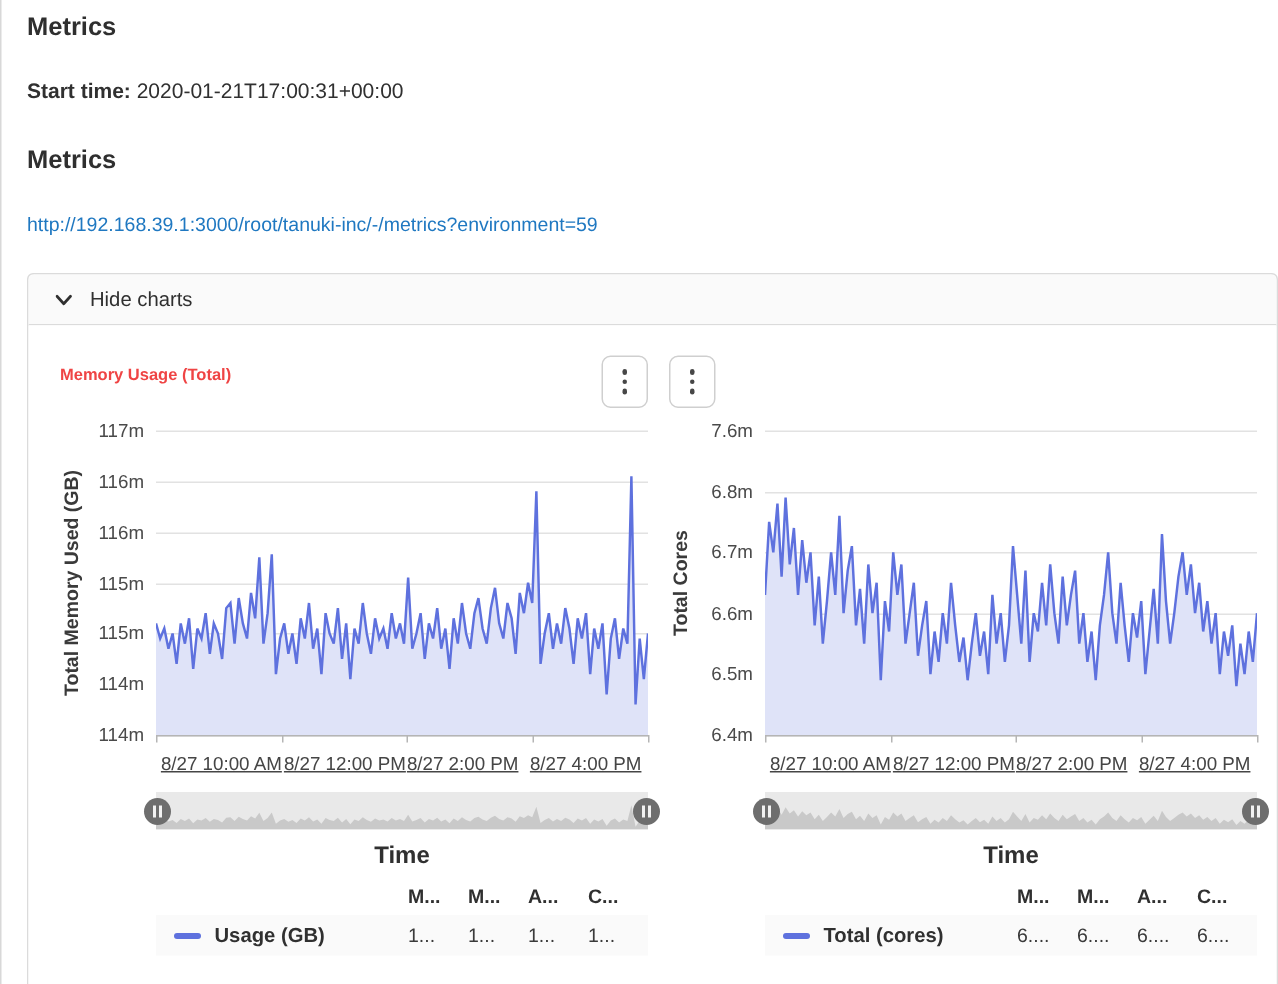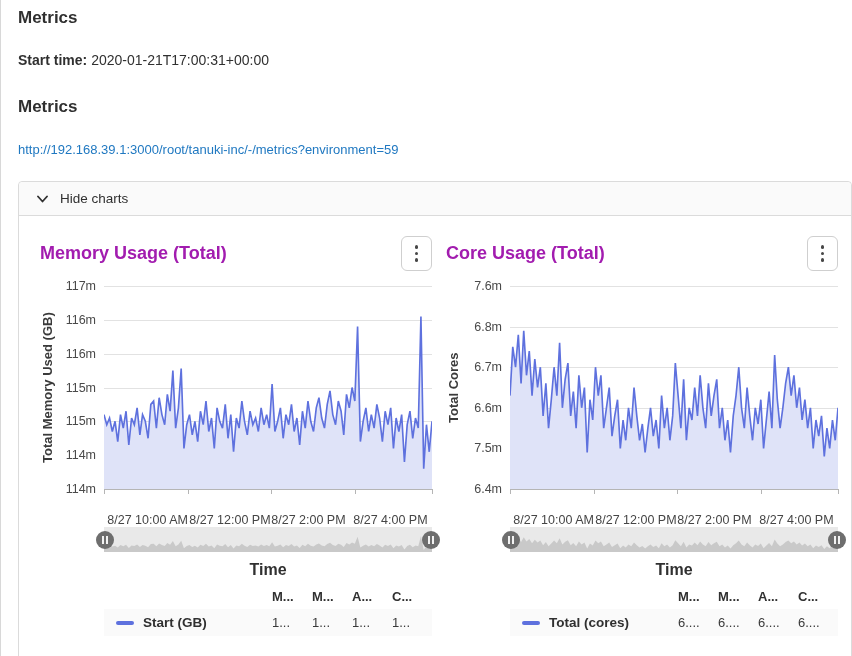--- a/index.html
+++ b/index.html
@@ -26,21 +26,21 @@
     background: #fafafa; border-bottom: 1px solid #dbdbdb;
     border-radius: 4px 4px 0 0; padding: 9px 18px;
     font-size: 13.5px; cursor: pointer;
   }
   .chev { width: 11px; height: 8px; display: inline-block; }
   .panel-body { background: #fff; padding: 20px 16px 44px 21px; display: flex; gap: 14px; }
 
   
   .chart-card { width: 392px; flex: none; }
   .chart-head { display: flex; justify-content: space-between; align-items: flex-start; height: 46px; }
-  .chart-title { font-size: 18px; font-weight: 700; color: #a21caf; padding-top: 7px; }
+  .chart-title { font-size: 11px; font-weight: 700; color: #ef4444; padding-top: 7px; }
   .kebab-btn {
     width: 31px; height: 35px; background: #fff; border: 1px solid #cfcfcf;
     border-radius: 6px; cursor: pointer; display: flex; flex-direction: column;
     align-items: center; justify-content: center; gap: 3px;
   }
   .kebab-btn i { width: 3.5px; height: 3.5px; border-radius: 50%; background: #474747; }
 
   .chart-body { display: grid; grid-template-columns: 18px 46px 1fr; }
   .y-axis-label {
     grid-row: 1; grid-column: 1;
@@ -54,21 +54,21 @@
     font-size: 12.5px; color: #4a4a4a; white-space: nowrap;
   }
   .plot { position: relative; grid-row: 1; grid-column: 3; height: 207px; margin-top: 4px; }
   .gridline { position: absolute; left: 0; right: 0; height: 1px; background: #e2e2e2; }
   .plot svg.main { position: absolute; left: 0; top: 0; width: 100%; height: 203px; }
   .axis-line { position: absolute; left: 0; right: 0; top: 203px; height: 1px; background: #b5b5b5; }
   .xtickmark { position: absolute; top: 203px; width: 1px; height: 5px; background: #b5b5b5; }
 
   .xlabels { position: relative; grid-column: 3; height: 19px; margin-top: 2px;
              font-size: 12.5px; color: #454545; white-space: nowrap; }
-  .xlabel { position: absolute; top: 18px; }
+  .xlabel { position: absolute; top: 6px; text-decoration: underline; }
 
   .brush { position: relative; grid-column: 3; height: 25px; margin-top: 13px; background: #e9e9e9; }
   .brush svg { position: absolute; inset: 0; width: 100%; height: 100%; }
   .brush-handle {
     position: absolute; top: 50%; width: 18px; height: 18px; margin-top: -9px;
     border-radius: 50%; background: #6e6e6e; cursor: ew-resize;
     display: flex; align-items: center; justify-content: center; gap: 2.5px;
   }
   .brush-handle.left { left: -8px; } .brush-handle.right { right: -8px; }
   .brush-handle i { width: 2px; height: 8px; background: #f2f2f2; }
@@ -169,46 +169,45 @@
             <div class="legend-header">
                 <div class="spacer"></div>
                 <div class="legend-col">M...</div>
                 <div class="legend-col">M...</div>
                 <div class="legend-col">A...</div>
                 <div class="legend-col">C...</div>
               </div>
             <div class="legend-row">
               <div class="legend-name">
                 <span class="legend-swatch" style="background: rgb(94, 113, 222);"></span>
-                <span>Start (GB)</span>
+                <span>Usage (GB)</span>
               </div>
             <div class="legend-val">1...</div>
                 <div class="legend-val">1...</div>
                 <div class="legend-val">1...</div>
                 <div class="legend-val">1...</div>
               </div>
           </div>
         </div>
       </div>
 
       <div class="chart-card">
         <div class="chart-head">
-          <div class="chart-title">Core Usage (Total)</div>
           <button class="kebab-btn">
             <span style="display:contents"><i></i><i></i><i></i></span>
           </button>
         </div>
         <div class="chart-body">
           <div class="y-axis-label">Total Cores</div>
           <div class="yticks">
               <div class="ytick" style="top: 4px;">7.6m</div>
               <div class="ytick" style="top: 44.6px;">6.8m</div>
               <div class="ytick" style="top: 85.2px;">6.7m</div>
               <div class="ytick" style="top: 125.8px;">6.6m</div>
-              <div class="ytick" style="top: 166.4px;">7.5m</div>
+              <div class="ytick" style="top: 166.4px;">6.5m</div>
               <div class="ytick" style="top: 207px;">6.4m</div>
             </div>
           <div class="plot">
               <div class="gridline" style="top: 0px;"></div>
               <div class="gridline" style="top: 40.6px;"></div>
               <div class="gridline" style="top: 81.2px;"></div>
               <div class="gridline" style="top: 121.8px;"></div>
               <div class="gridline" style="top: 162.4px;"></div>
               <div class="gridline" style="top: 203px;"></div>
               <div class="axis-line"></div>

